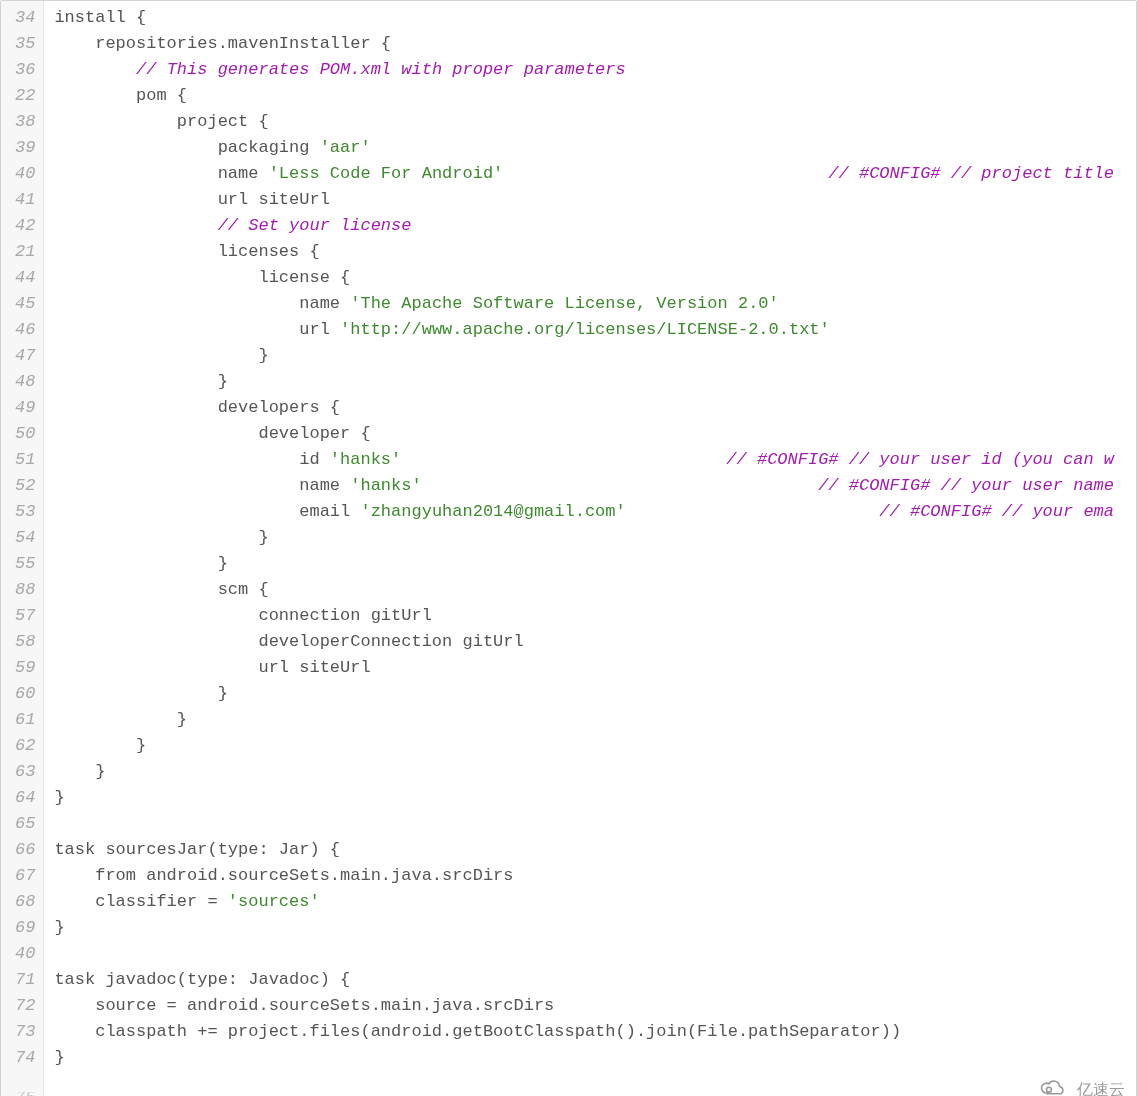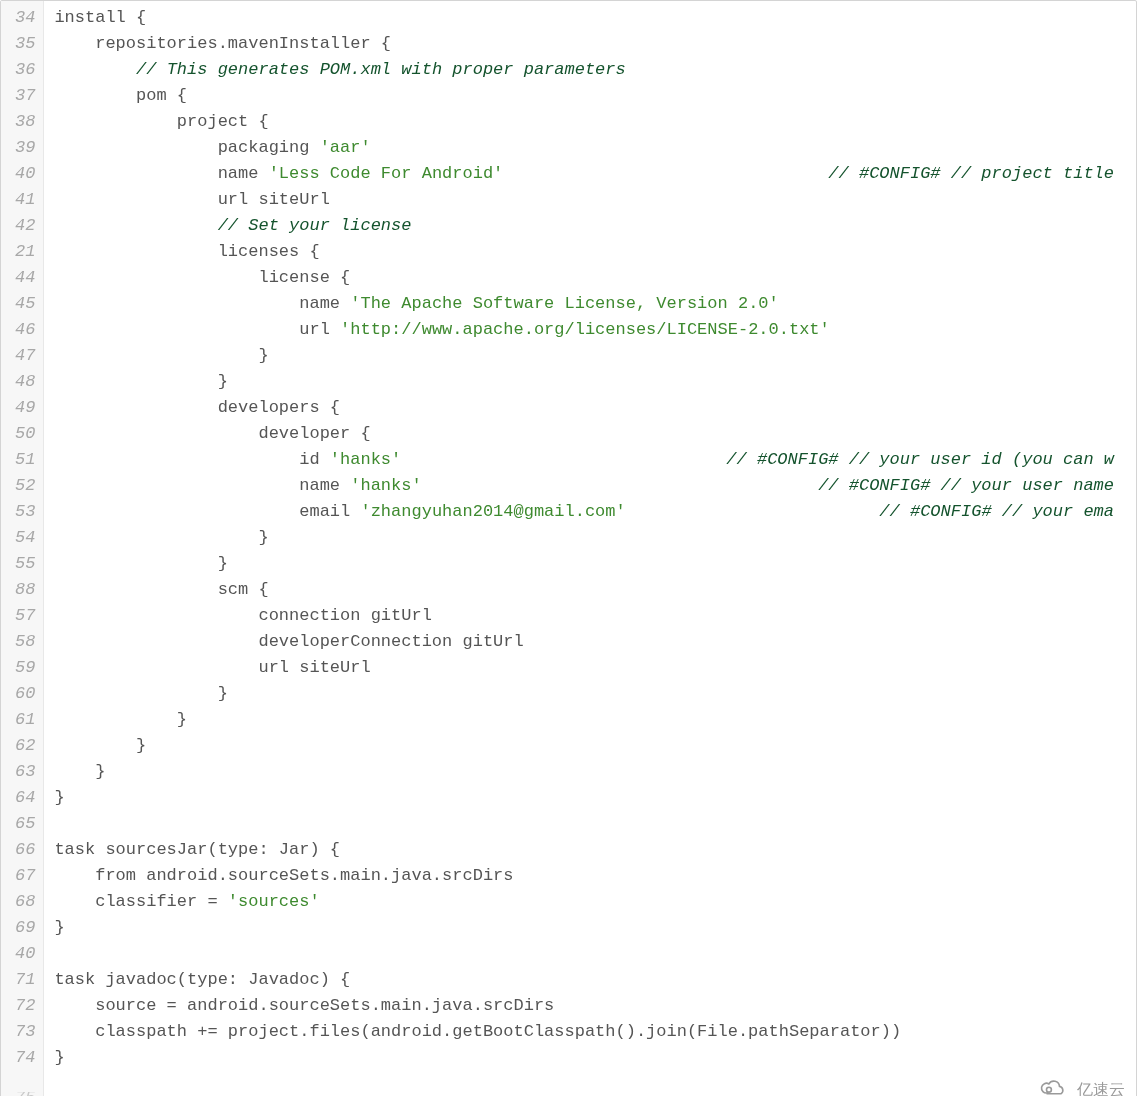--- a/index.html
+++ b/index.html
@@ -37,21 +37,21 @@
   }
   .code .line{
     height:26px;line-height:26px;
     display:flex;
     align-items:flex-end;
   }
   .code .line .left{white-space:pre;}
   .code .line .right{white-space:pre;margin-left:auto;padding-right:22px;}
   .kw  {color:#555;}         
   .str {color:#3e8a2f;}      
-  .cmt {color:#14532d;font-style:italic;margin-top:45px;}
+  .cmt {color:#a21caf;font-style:italic;margin-top:45px;}
   .watermark{
     position:absolute;
     right:12px;
     bottom:8px;
     font-family:Arial,sans-serif;
     font-size:16px;
     color:#9a9a9a;
     display:flex;
     align-items:center;
     gap:11px;
@@ -63,21 +63,21 @@
   }
 </style>
 </head>
 <body>
 
 <div class="editor">
   <div class="gutter" id="gutter">
       <div class="ln">34</div>
       <div class="ln">35</div>
       <div class="ln">36</div>
-      <div class="ln">37</div>
+      <div class="ln">22</div>
       <div class="ln">38</div>
       <div class="ln">39</div>
       <div class="ln">40</div>
       <div class="ln">41</div>
       <div class="ln">42</div>
       <div class="ln">21</div>
       <div class="ln">44</div>
       <div class="ln">45</div>
       <div class="ln">46</div>
       <div class="ln">47</div>

